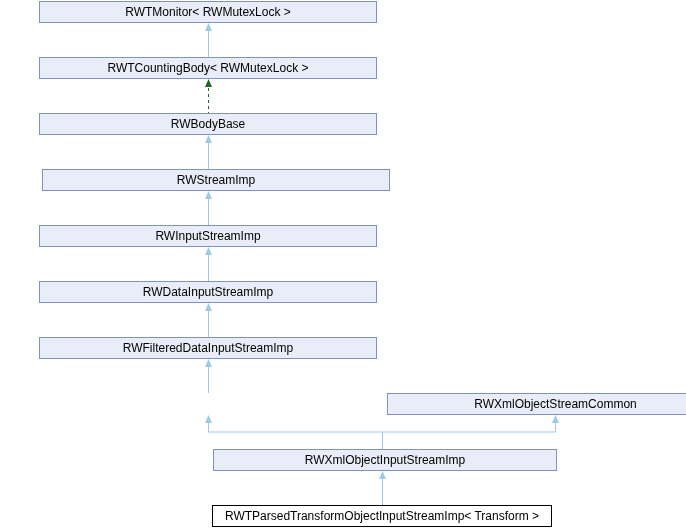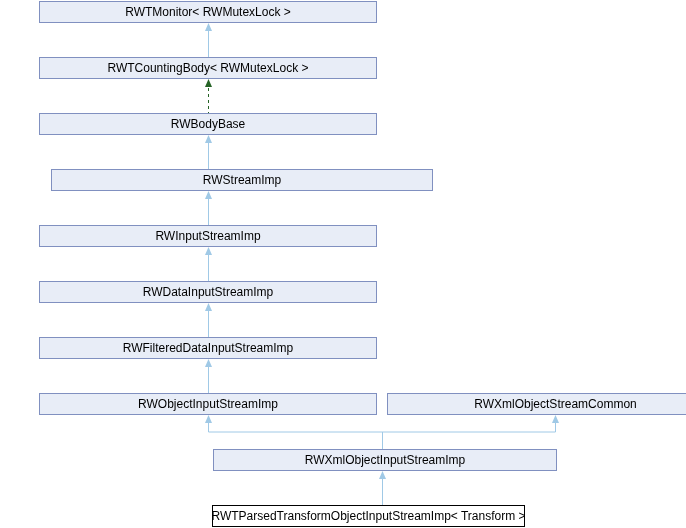--- a/index.html
+++ b/index.html
@@ -118,29 +118,28 @@
       <line class="edge-line" x1="343.5" y1="478" x2="343.5" y2="505"></line>
     </g>
   </svg>
 
   <div class="node" style="left:0px; top:1px; width:338px;">RWTMonitor&lt; RWMutexLock &gt;</div>
 
   <div class="node" style="left:0px; top:57px; width:338px;">RWTCountingBody&lt; RWMutexLock &gt;</div>
 
   <div class="node" style="left:0px; top:113px; width:338px;">RWBodyBase</div>
 
-  <div class="node" style="left:12px; top:169px; width:382px;">RWStreamImp</div>
+  <div class="node" style="left:3px; top:169px; width:348px;">RWStreamImp</div>
 
   <div class="node" style="left:0px; top:225px; width:338px;">RWInputStreamImp</div>
 
   <div class="node" style="left:0px; top:281px; width:338px;">RWDataInputStreamImp</div>
 
   <div class="node" style="left:0px; top:337px; width:338px;text-align:center;">RWFilteredDataInputStreamImp</div>
 
-  <div class="node" style="left:0px; top:393px; width:338px;">RWObjectInputStreamImp</div>
 
   <div class="node" style="left:348px; top:393px; width:337px;">RWXmlObjectStreamCommon</div>
 
   <div class="node" style="left:174px; top:449px; width:344px;">RWXmlObjectInputStreamImp</div>
 
-  <div class="node current" style="left:173px; top:505px; width:313px;">RWTParsedTransformObjectInputStreamImp&lt; Transform &gt;</div>
+  <div class="node current" style="left:173px; top:505px; width:340px;">RWTParsedTransformObjectInputStreamImp&lt; Transform &gt;</div>
 
 </div>
 
 </body></html>

